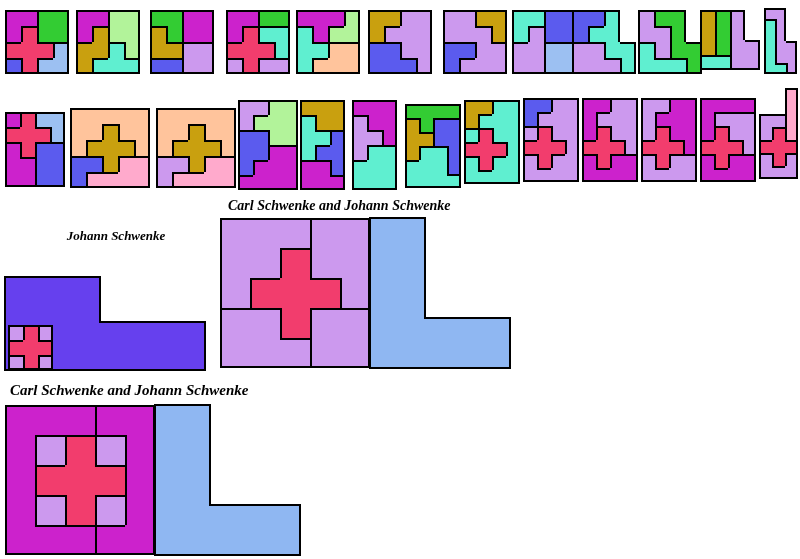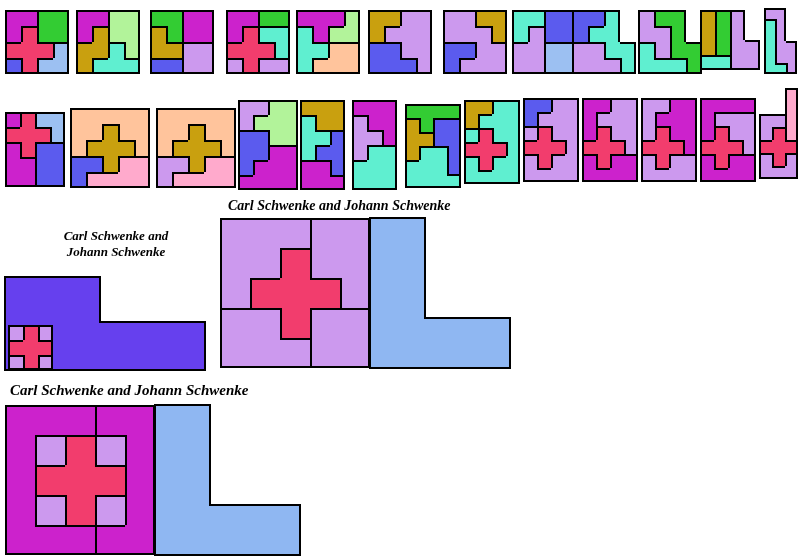--- a/index.html
+++ b/index.html
@@ -613,18 +613,17 @@
         <div class="cell" style="left: 30px; top: 0px; width: 15px; height: 15px; background: rgb(204, 153, 238); border-top: 2px solid rgb(0, 0, 0); border-left: 2px solid rgb(0, 0, 0); border-right: 2px solid rgb(0, 0, 0);"></div>
         <div class="cell" style="left: 0px; top: 15px; width: 15px; height: 15px; background: rgb(242, 61, 109); border-top: 2px solid rgb(0, 0, 0); border-left: 2px solid rgb(0, 0, 0);"></div>
         <div class="cell" style="left: 15px; top: 15px; width: 15px; height: 15px; background: rgb(242, 61, 109);"></div>
         <div class="cell" style="left: 30px; top: 15px; width: 15px; height: 15px; background: rgb(242, 61, 109); border-top: 2px solid rgb(0, 0, 0); border-right: 2px solid rgb(0, 0, 0);"></div>
         <div class="cell" style="left: 0px; top: 30px; width: 15px; height: 15px; background: rgb(204, 153, 238); border-top: 2px solid rgb(0, 0, 0); border-left: 2px solid rgb(0, 0, 0); border-bottom: 2px solid rgb(0, 0, 0);"></div>
         <div class="cell" style="left: 15px; top: 30px; width: 15px; height: 15px; background: rgb(242, 61, 109); border-left: 2px solid rgb(0, 0, 0); border-bottom: 2px solid rgb(0, 0, 0);"></div>
         <div class="cell" style="left: 30px; top: 30px; width: 15px; height: 15px; background: rgb(204, 153, 238); border-width: 2px; border-style: solid; border-color: rgb(0, 0, 0);"></div>
       </div>
     </div>
   <div class="label" id="label-left">
-    <div>Carl Schwenke and</div>
     <div>Johann Schwenke</div>
   </div>
   <div class="label" id="label-middle">Carl Schwenke and Johann Schwenke</div>
   <div class="label" id="label-bottom">Carl Schwenke and Johann Schwenke</div>
 </div>
 
 </body></html>

